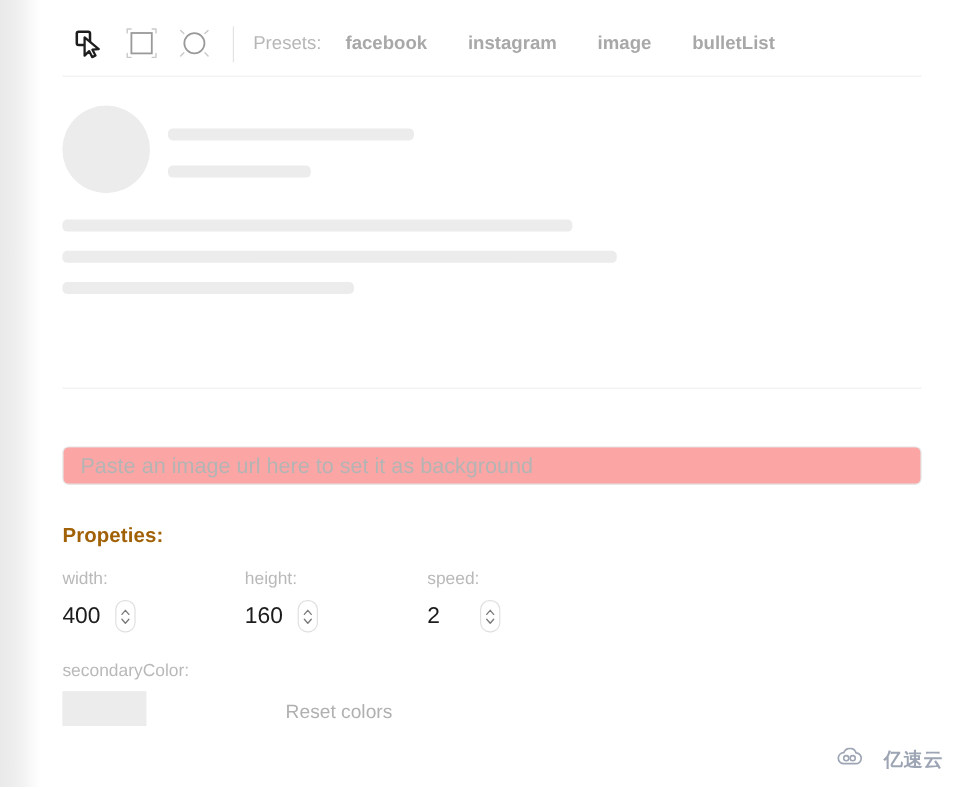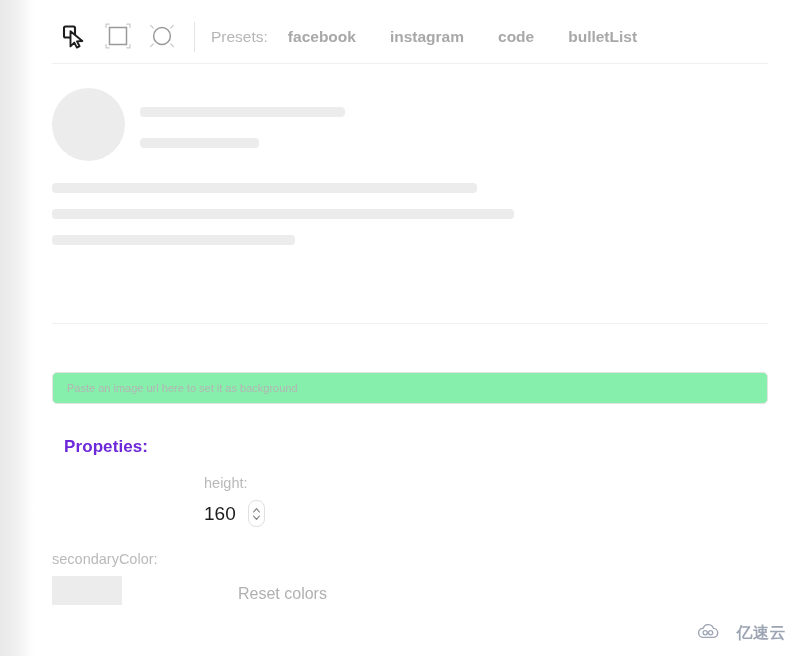--- a/index.html
+++ b/index.html
@@ -131,39 +131,39 @@
   
   .bg-input {
     position: absolute;
     left: 18px;
     top: 372px;
     width: 716px;
     height: 29px;
     box-sizing: border-box;
     border: 1px solid #e4e4e4;
     border-radius: 5px;
-    background: #86efac;
+    background: #fca5a5;
     padding: 15px 14px;
-    font-size: 11px;
+    font-size: 18px;
     color: #555;
     font-family: "Liberation Sans", sans-serif;
     outline: none;
   }
   .bg-input::placeholder {
     color: #b4b4b4;
   }
 
   
   .props-title {
     position: absolute;
-    left: 30px;
+    left: 18px;
     top: 437px;
     font-size: 17px;
     font-weight: bold;
-    color: #6d28d9;
+    color: #a16207;
     letter-spacing: .1px;
   }
 
   .prop-field {
     position: absolute;
   }
   .prop-label {
     font-size: 14.5px;
     color: #b9b9b9;
     display: block;
@@ -282,55 +282,79 @@
           </svg>
         </span>
       </button>
 
       <div class="tool-sep"></div>
 
       <span class="presets-label">Presets:</span>
 
       <button class="preset-link">facebook</button>
       <button class="preset-link">instagram</button>
-      <button class="preset-link">code</button>
+      <button class="preset-link">image</button>
       <button class="preset-link">bulletList</button>
     </div>
 
     <div class="divider d1"></div>
 
     <div class="loader-preview">
       <div class="sk-circle" style="background: rgb(236, 236, 236);"></div>
       <div class="sk-bar" style="left: 88px; top: 25px; width: 205px; height: 10px; background: rgb(236, 236, 236);"></div>
       <div class="sk-bar" style="left: 88px; top: 56px; width: 119px; height: 10px; background: rgb(236, 236, 236);"></div>
       <div class="sk-bar" style="left: 0px; top: 101px; width: 425px; height: 10px; background: rgb(236, 236, 236);"></div>
       <div class="sk-bar" style="left: 0px; top: 127px; width: 462px; height: 10px; background: rgb(236, 236, 236);"></div>
       <div class="sk-bar" style="left: 0px; top: 153px; width: 243px; height: 10px; background: rgb(236, 236, 236);"></div>
     </div>
 
     <div class="divider d2"></div>
 
     <input class="bg-input" type="text" placeholder="Paste an image url here to set it as background" style="">
 
     <div class="props-title">Propeties:</div>
 
+    <div class="prop-field" style="left:18px; top:475px;">
+      <span class="prop-label">width:</span>
+      <div class="prop-row">
+        <span class="prop-value">400</span>
+        <span class="stepper">
+          <svg width="9" height="18" viewBox="0 0 9 18">
+            <path d="M1.6 7 L4.5 3.6 L7.4 7" fill="none" stroke="#7a7a7a" stroke-width="1.1" stroke-linecap="round" stroke-linejoin="round"></path>
+            <path d="M1.6 11 L4.5 14.4 L7.4 11" fill="none" stroke="#7a7a7a" stroke-width="1.1" stroke-linecap="round" stroke-linejoin="round"></path>
+          </svg>
+        </span>
+      </div>
+    </div>
 
     <div class="prop-field" style="left:170px; top:475px;">
       <span class="prop-label">height:</span>
       <div class="prop-row">
         <span class="prop-value">160</span>
         <span class="stepper">
           <svg width="9" height="18" viewBox="0 0 9 18">
             <path d="M1.6 7 L4.5 3.6 L7.4 7" fill="none" stroke="#7a7a7a" stroke-width="1.1" stroke-linecap="round" stroke-linejoin="round"></path>
             <path d="M1.6 11 L4.5 14.4 L7.4 11" fill="none" stroke="#7a7a7a" stroke-width="1.1" stroke-linecap="round" stroke-linejoin="round"></path>
           </svg>
         </span>
       </div>
     </div>
 
+    <div class="prop-field" style="left:322px; top:475px;">
+      <span class="prop-label">speed:</span>
+      <div class="prop-row">
+        <span class="prop-value">2</span>
+        <span class="stepper">
+          <svg width="9" height="18" viewBox="0 0 9 18">
+            <path d="M1.6 7 L4.5 3.6 L7.4 7" fill="none" stroke="#7a7a7a" stroke-width="1.1" stroke-linecap="round" stroke-linejoin="round"></path>
+            <path d="M1.6 11 L4.5 14.4 L7.4 11" fill="none" stroke="#7a7a7a" stroke-width="1.1" stroke-linecap="round" stroke-linejoin="round"></path>
+          </svg>
+        </span>
+      </div>
+    </div>
 
 
     <div class="prop-field" style="left:18px; top:551px;">
       <span class="prop-label">secondaryColor:</span>
       <span class="swatch" style="background: rgb(236, 236, 236);"></span>
     </div>
 
     <button class="reset-colors">Reset colors</button>
 
   </div>

